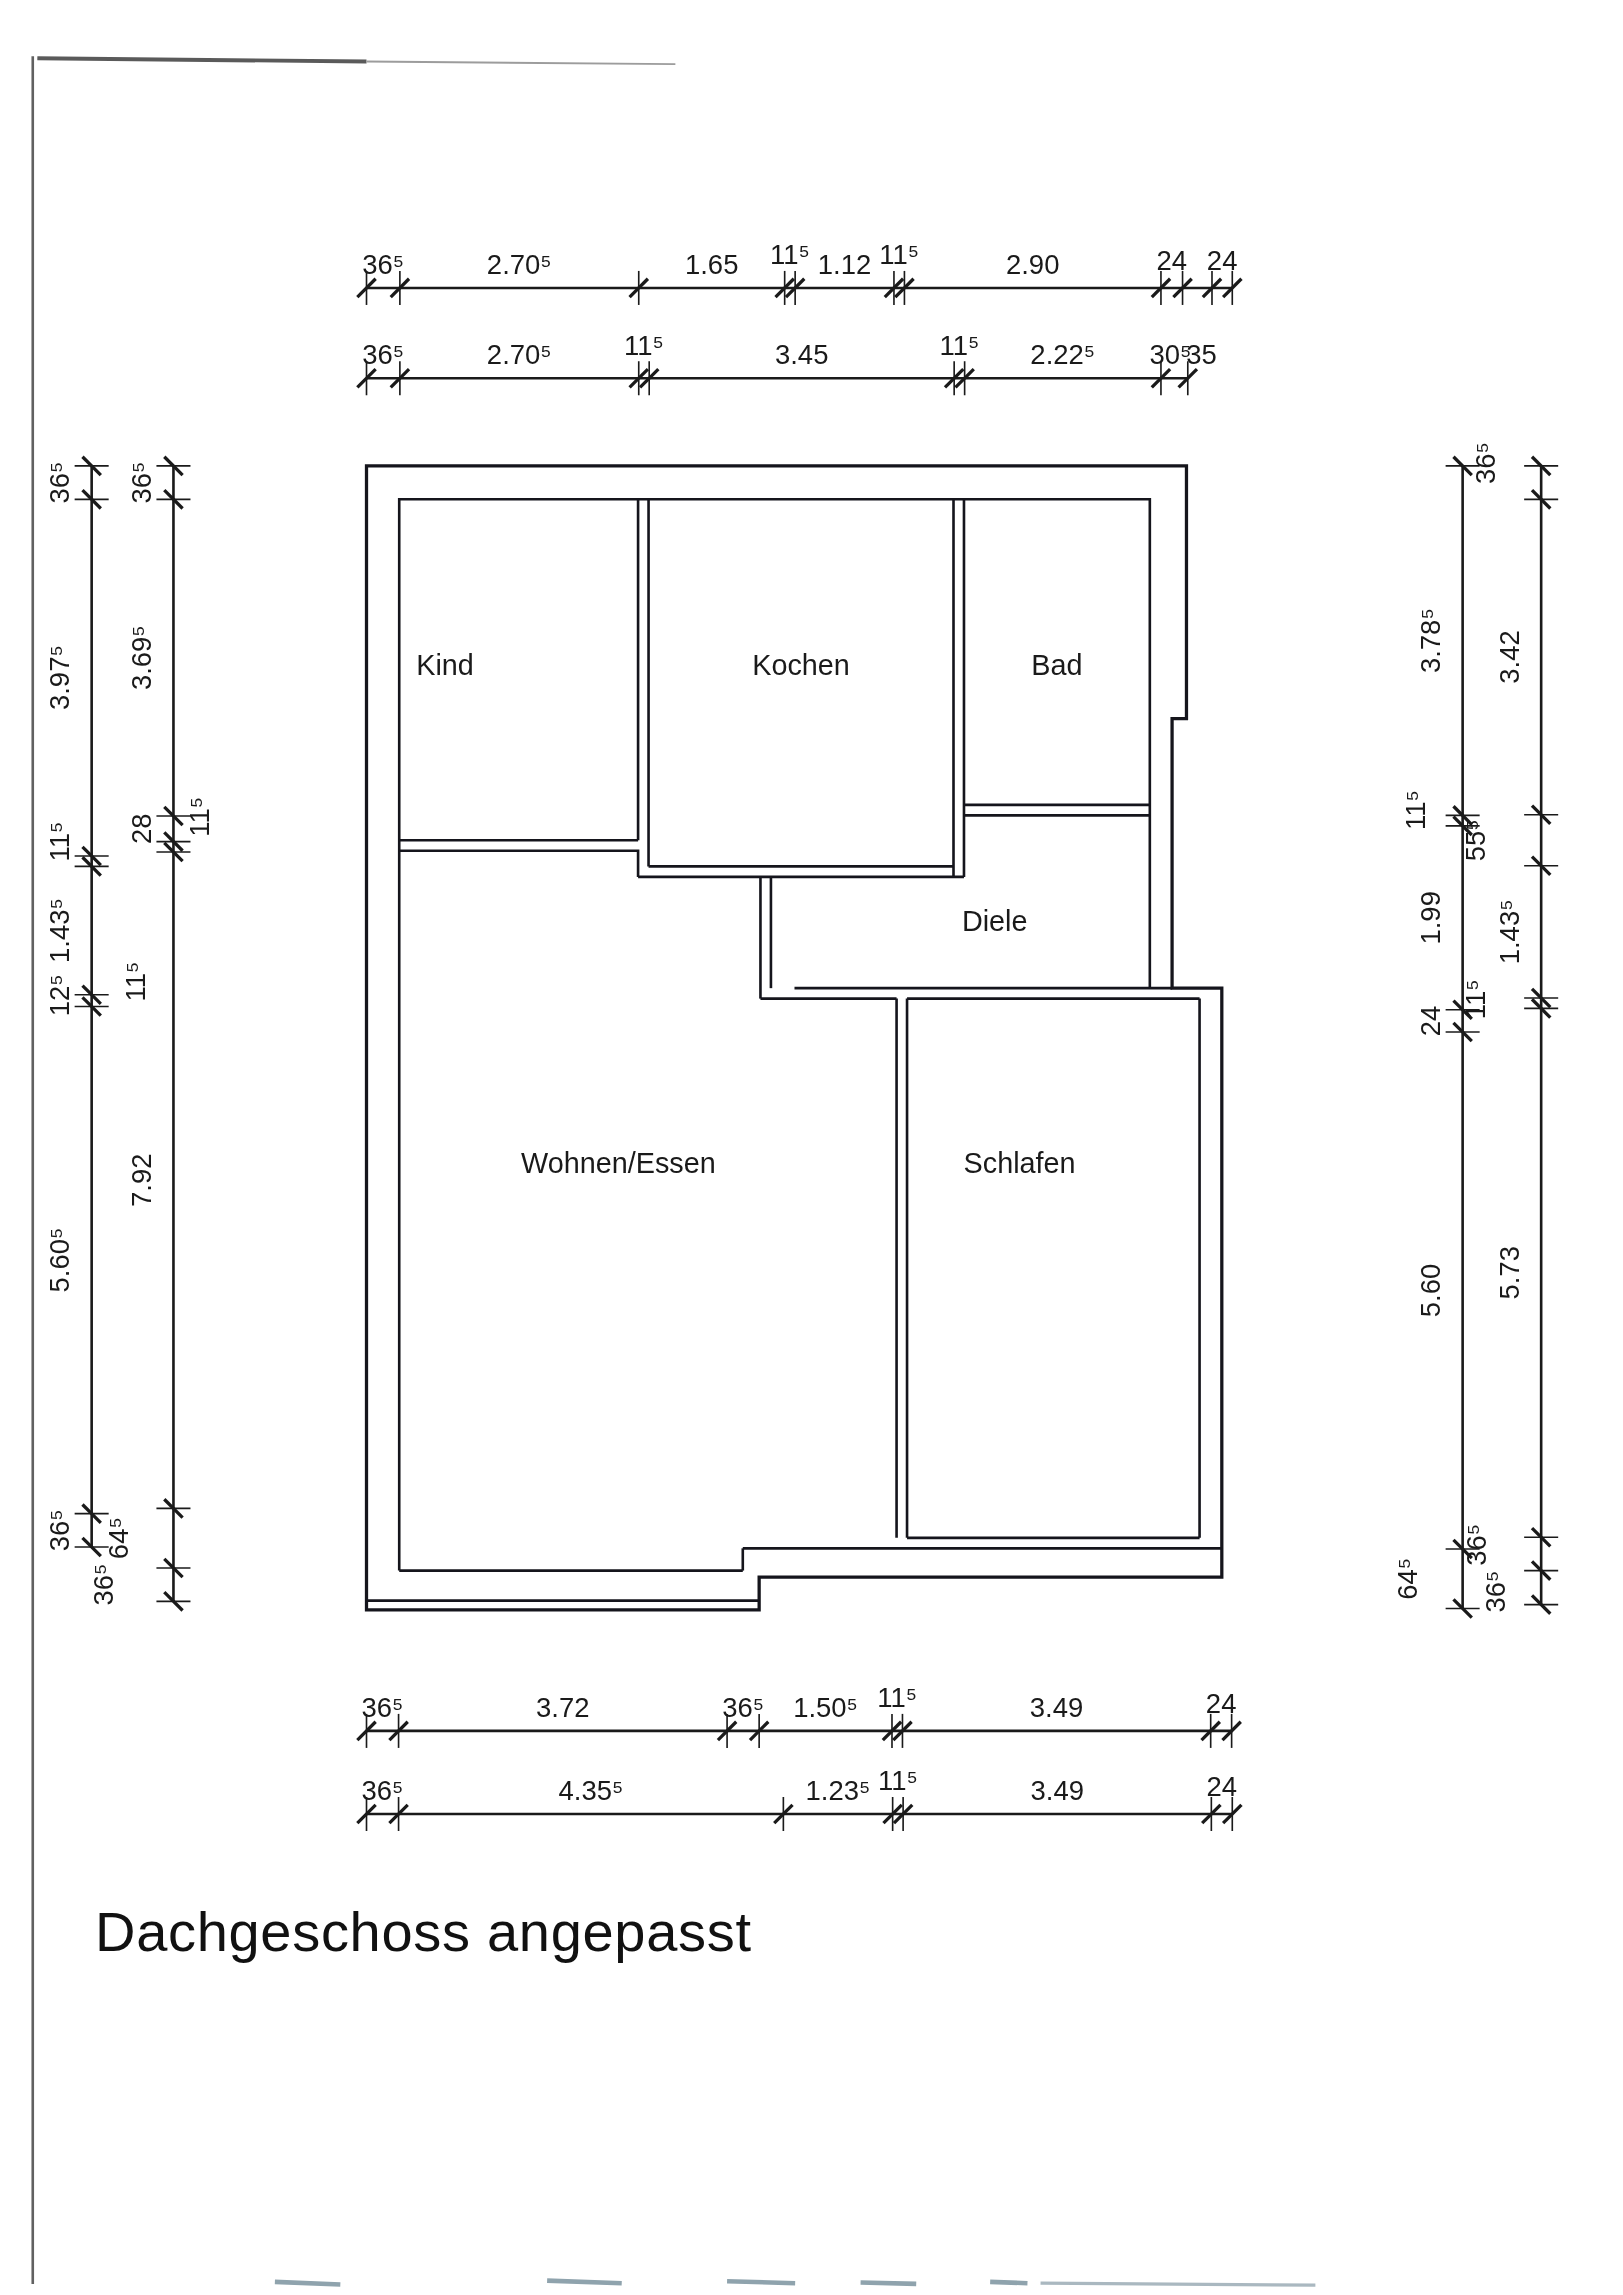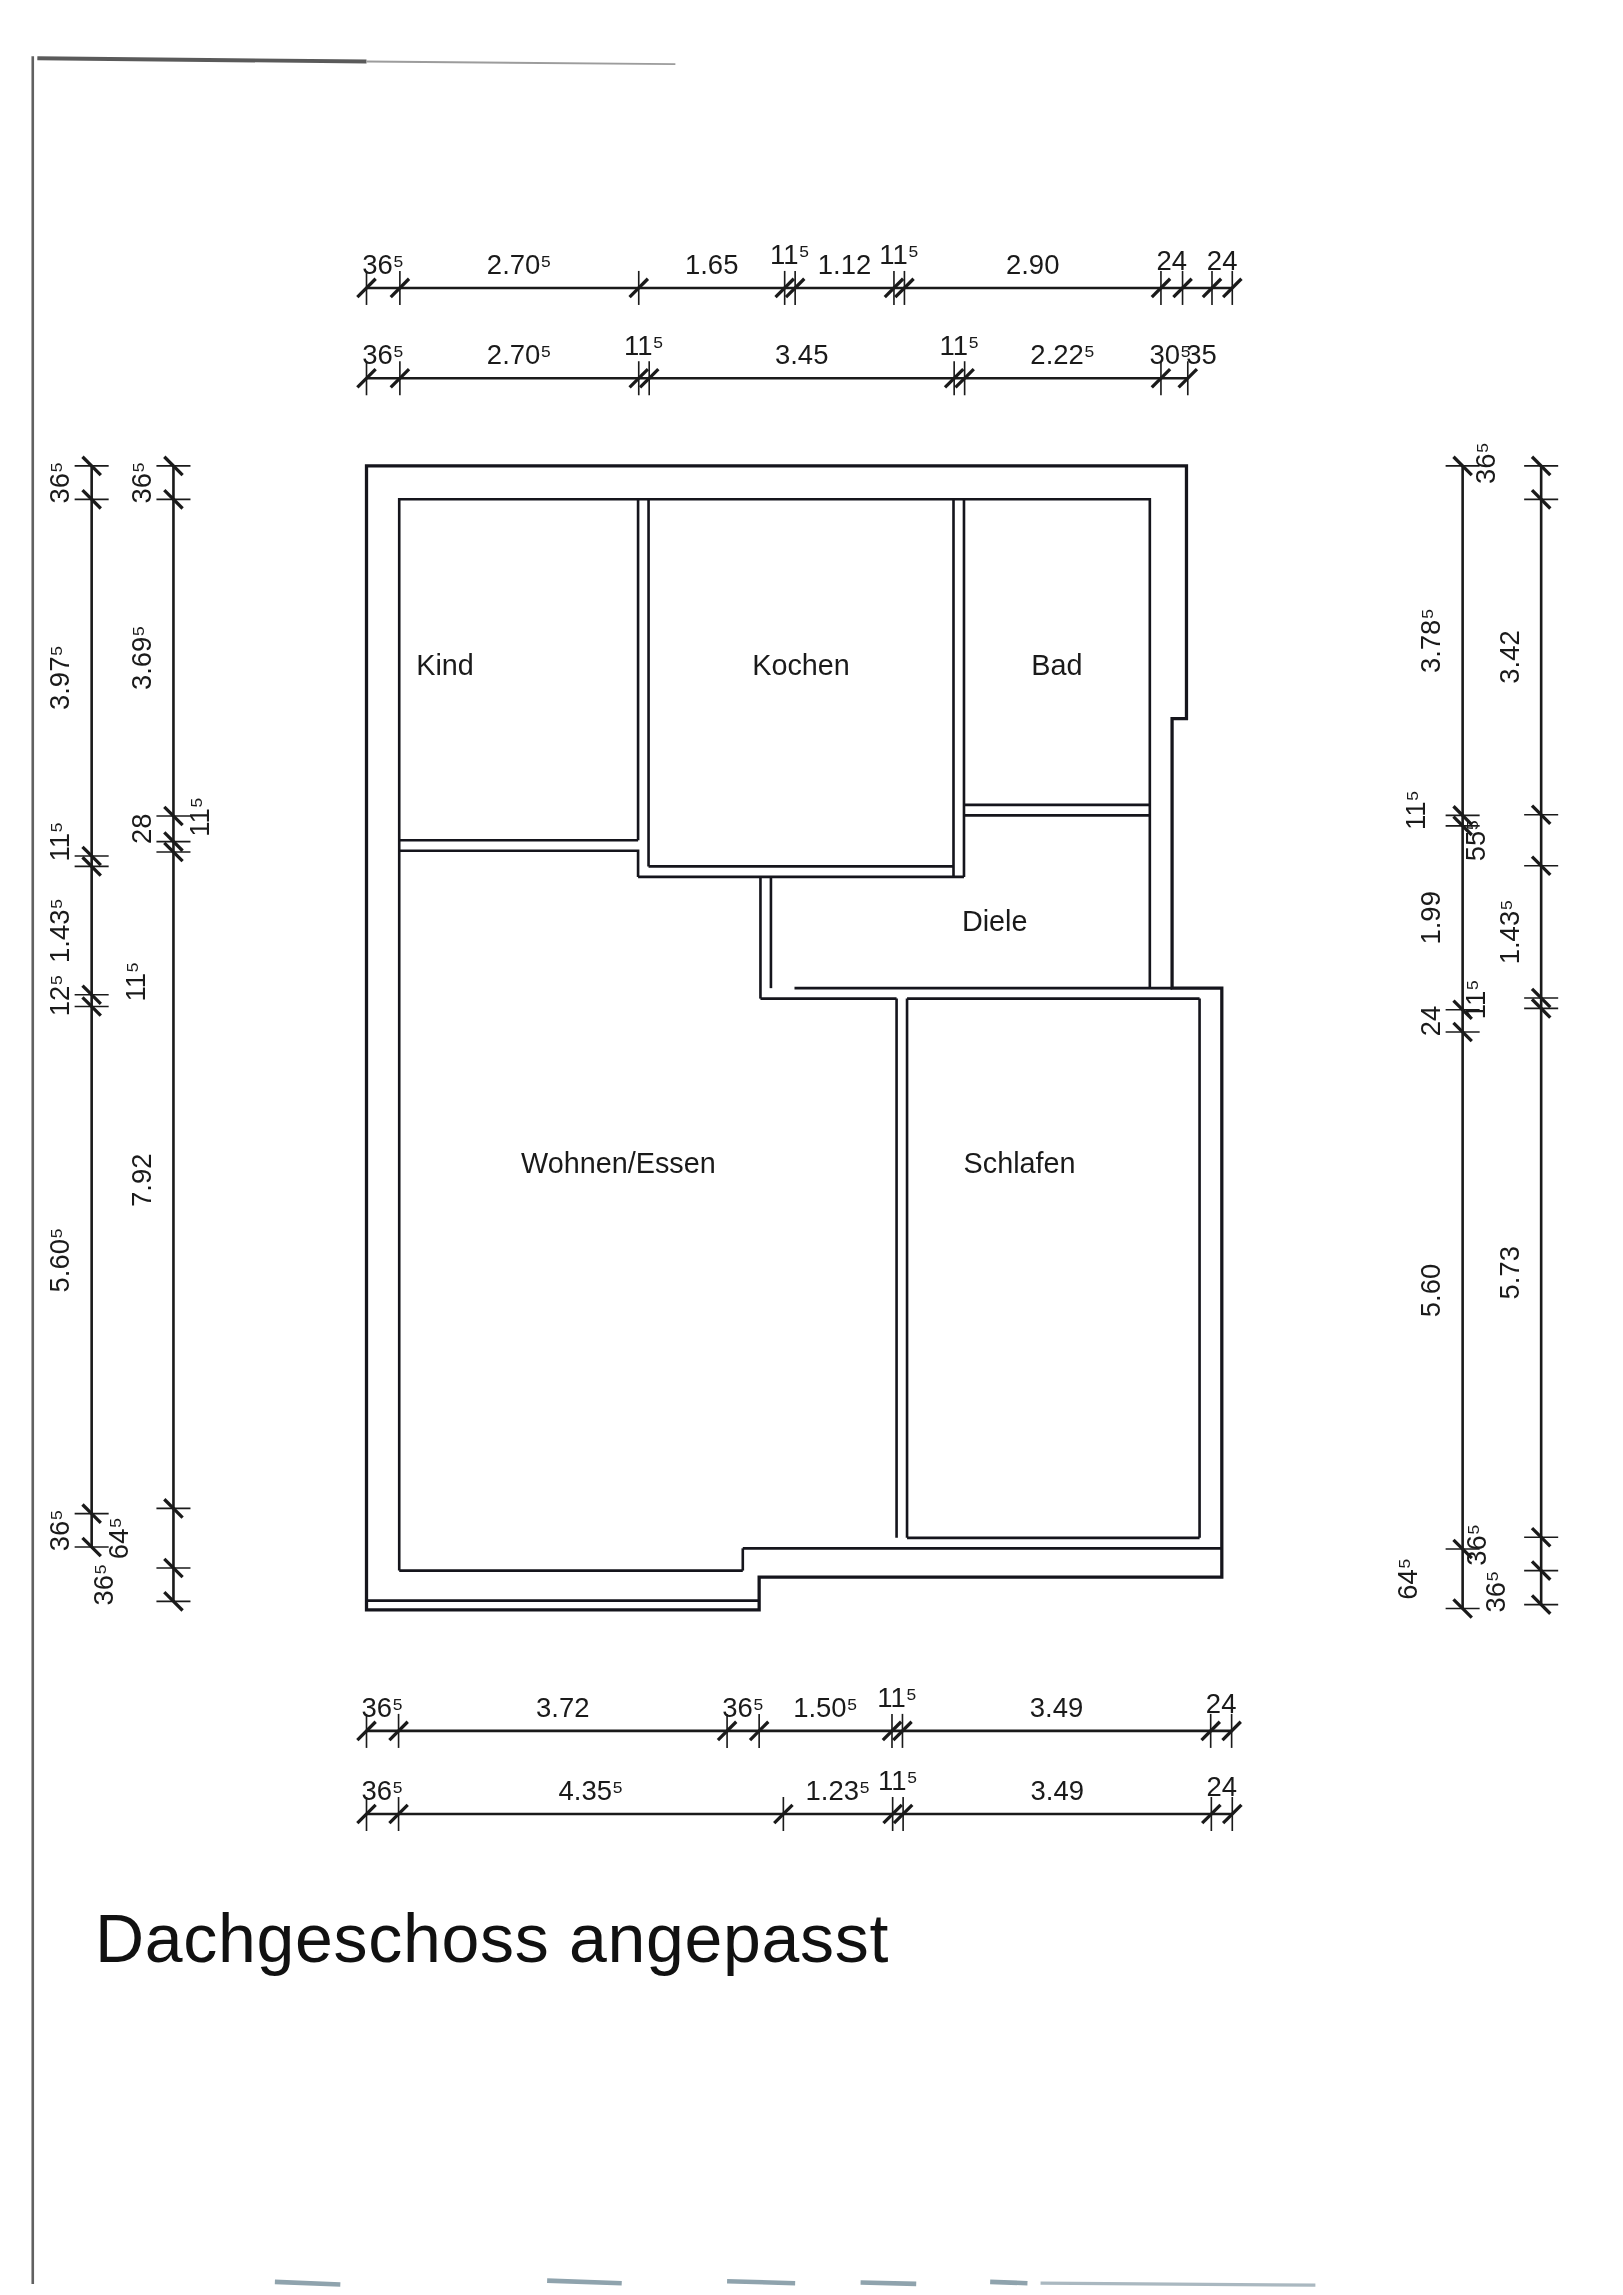--- a/index.html
+++ b/index.html
@@ -1,20 +1,20 @@
 <!DOCTYPE html>
 <html style="font-size:10.5px"><head>
 <meta charset="utf-8">
 <style>
   html,body{margin:0;padding:0;background:#ffffff;}
   body{width:1623px;height:2295px;position:relative;font-family:"Liberation Sans",sans-serif;}
   #sheet{position:absolute;left:0;top:0;}
   .title{
     position:absolute;left:95px;top:1899px;
-    font-size:68px;letter-spacing:0.7px;color:#111;
+    font-size:56px;letter-spacing:0.7px;color:#111;
     font-family:"Liberation Sans",sans-serif;white-space:nowrap;
   }
   svg text{font-family:"Liberation Sans",sans-serif;fill:#1a1a1a;}
   .room-label{font-size:44px;}
   .dim-label{font-size:42px;}
 </style>
 </head>
 <body>
 
 <svg id="sheet" width="1623" height="2295" viewBox="0 0 2480 3507" xmlns="http://www.w3.org/2000/svg">

